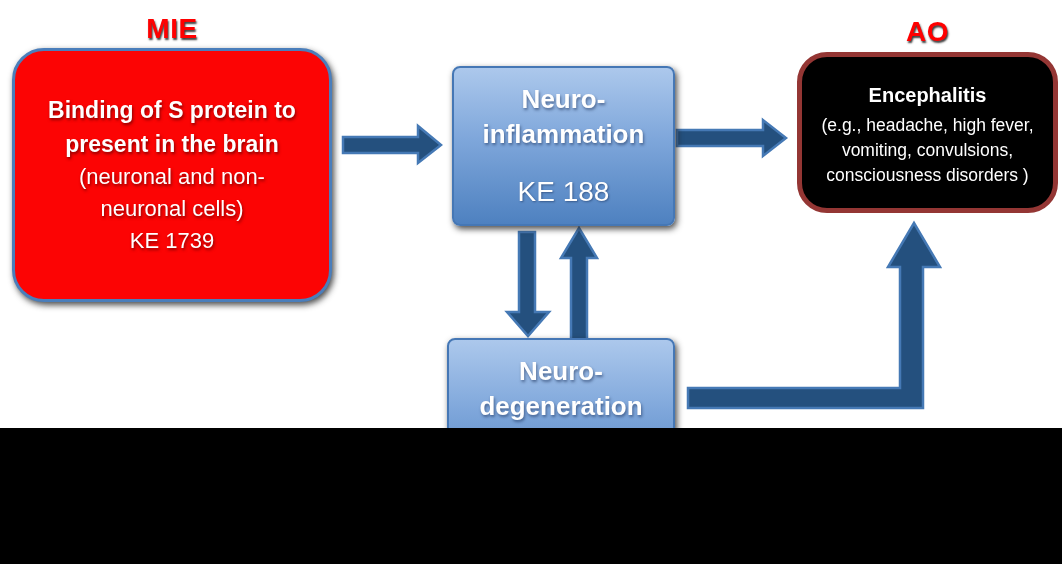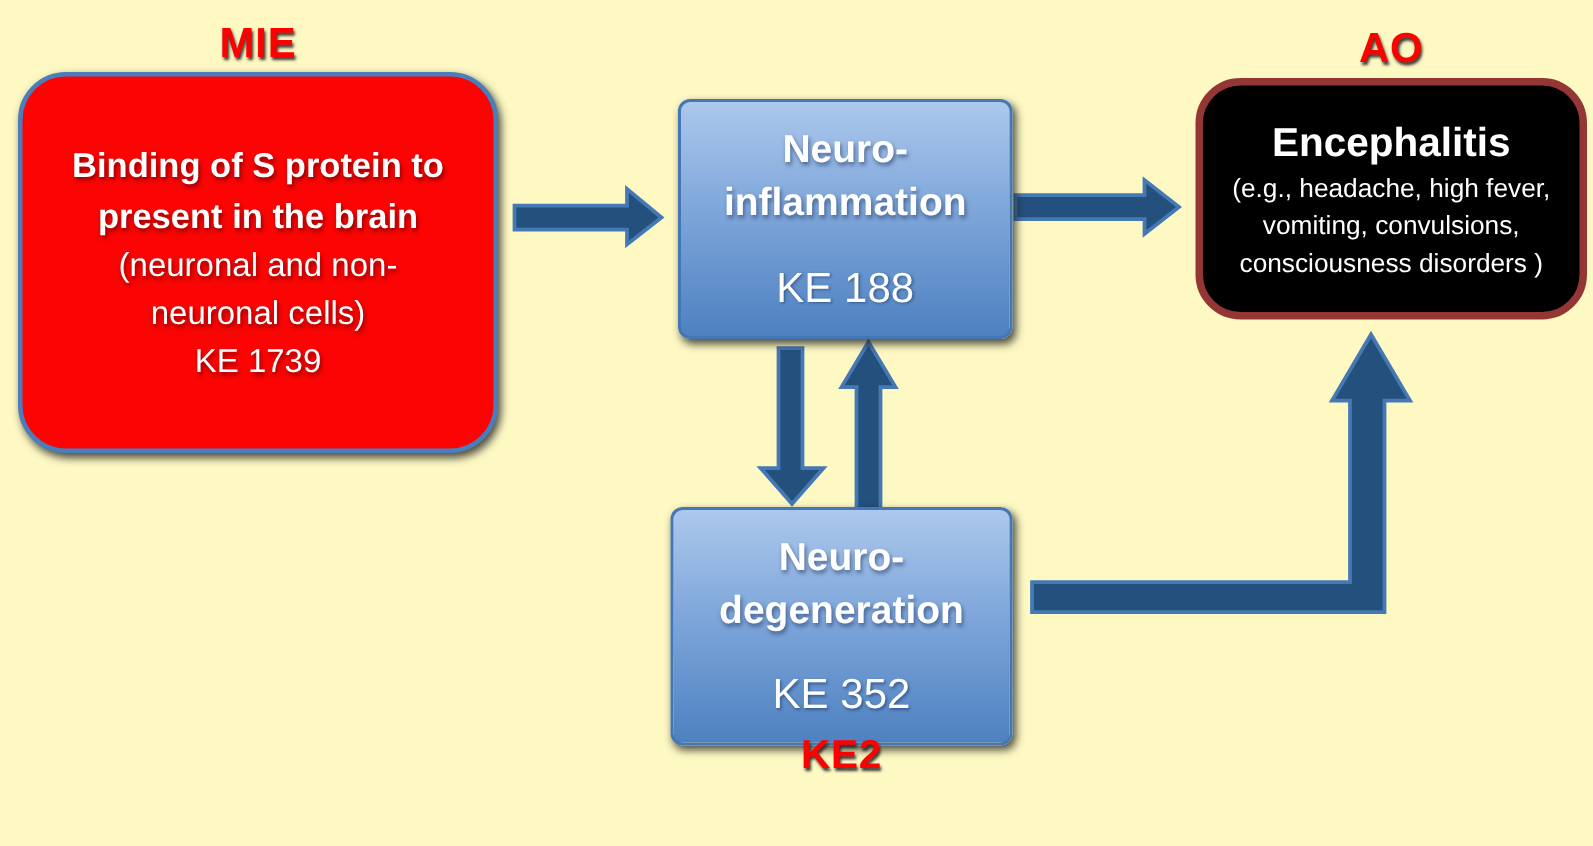--- a/index.html
+++ b/index.html
@@ -4,22 +4,22 @@
 <style>
   html, body {
     margin: 0;
     padding: 0;
     background: #000;
     font-family: "Liberation Sans", sans-serif;
   }
   .stage {
     position: relative;
     width: 1062px;
-    height: 564px;
-    background: #fef9c3;
+    height: 428px;
+    background: #ffffff;
     overflow: hidden;
   }
   .arrow-layer {
     position: absolute;
     left: 0; top: 0;
     width: 1062px;
     height: 564px;
   }
   .arrow-shape {
     fill: #24507E;
@@ -97,21 +97,21 @@
     left: 797px; top: 52px;
     width: 261px; height: 161px;
     background: #000000;
     border: 5px solid #943634;
     border-radius: 30px;
     justify-content: center;
     padding: 4px 4px;
   }
   .ao-title {
     font-weight: bold;
-    font-size: 27px;
+    font-size: 20px;
     line-height: 36px;
   }
   .ao-detail-line {
     font-size: 17.5px;
     line-height: 25px;
   }
   .label-mie { left: 12px;  top: 13px;  width: 320px; }
   .label-ke1 { left: 452px; top: 34px;  width: 223px; font-size: 27px; }
   .label-ao  { left: 797px; top: 16px;  width: 261px; }
   .label-ke2 { left: 447px; top: 488px; width: 228px; font-size: 27px; }

